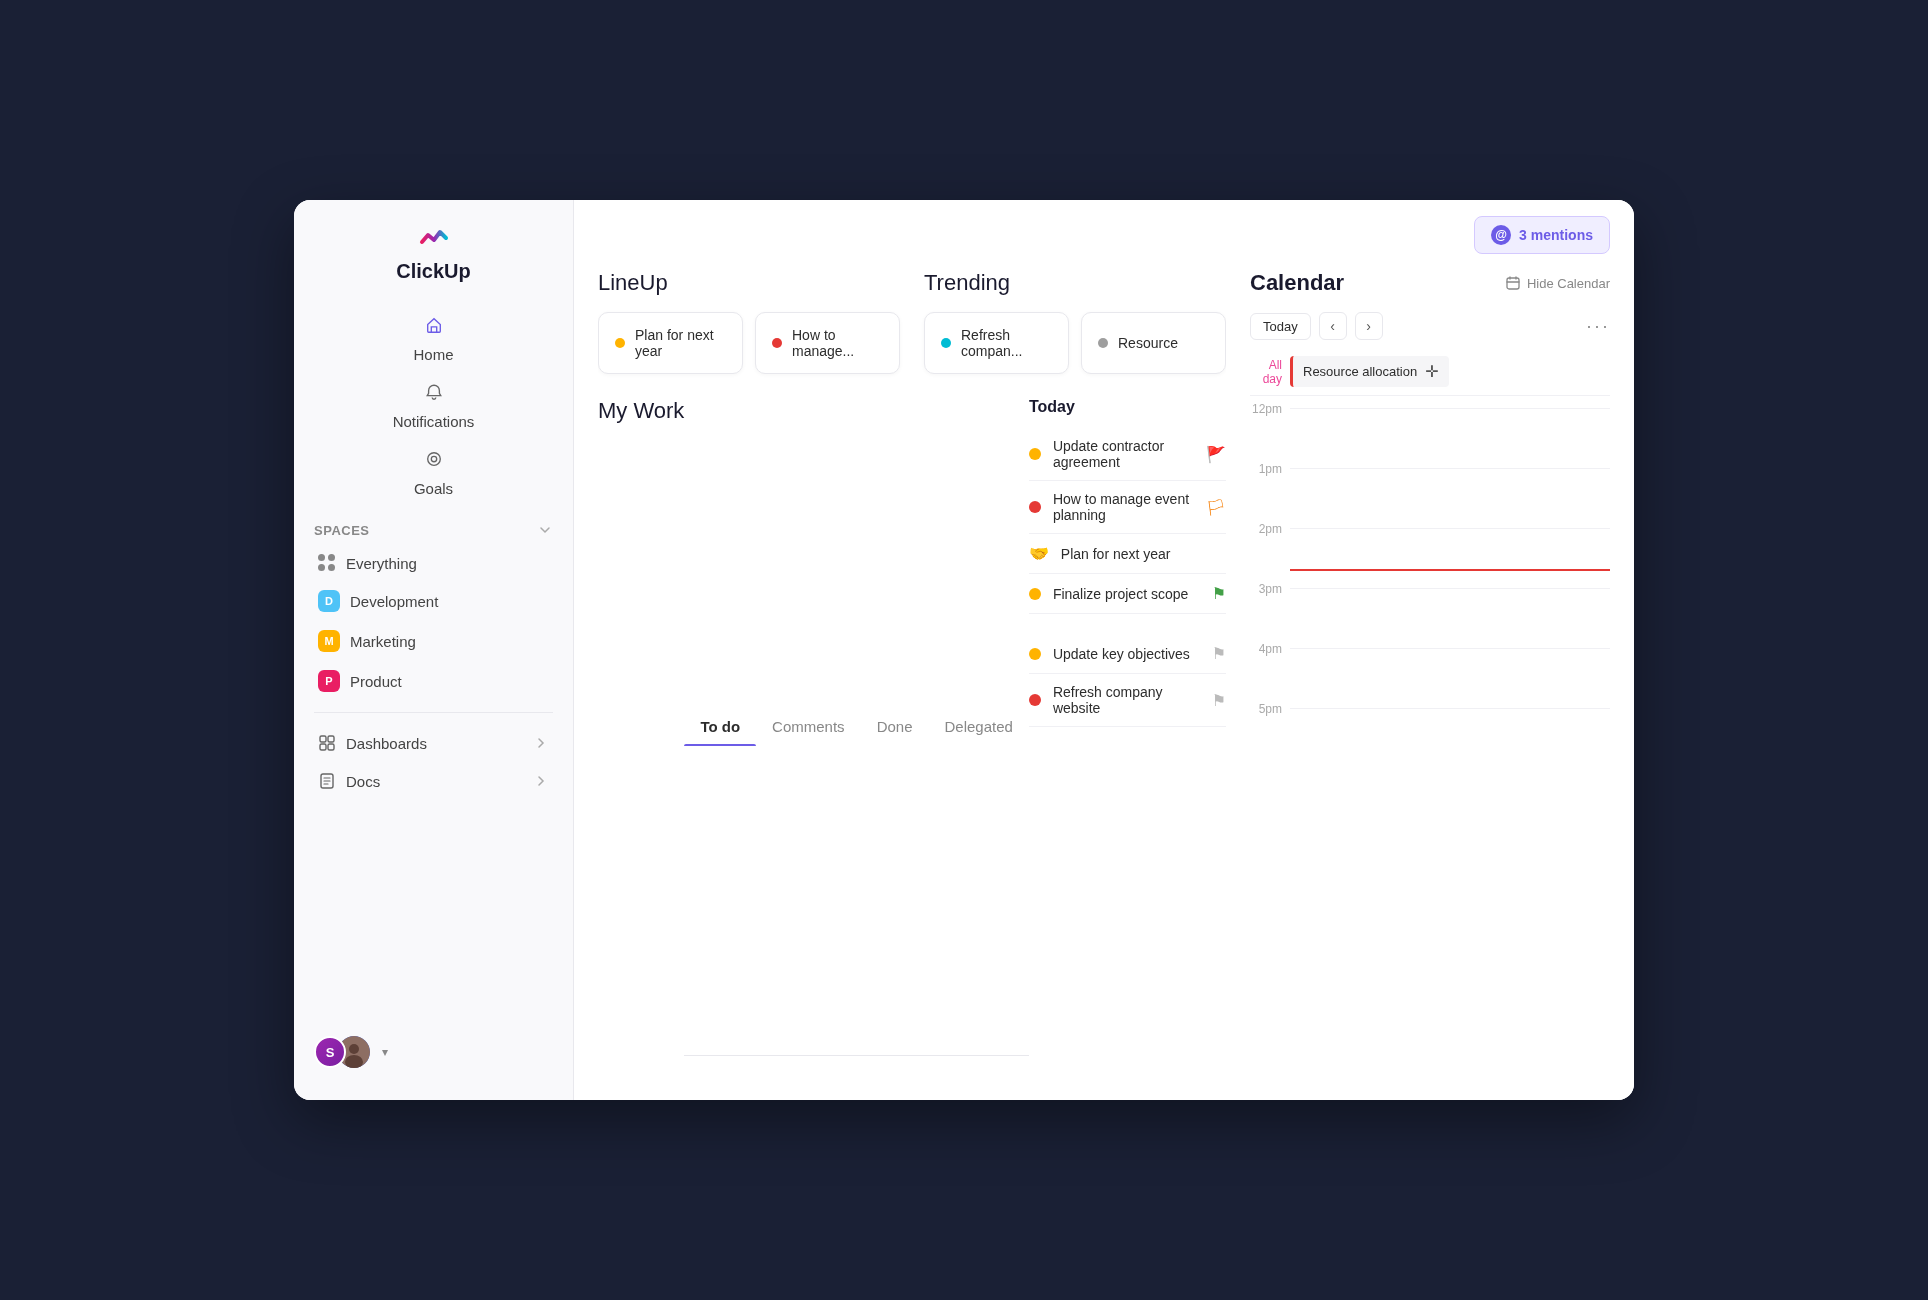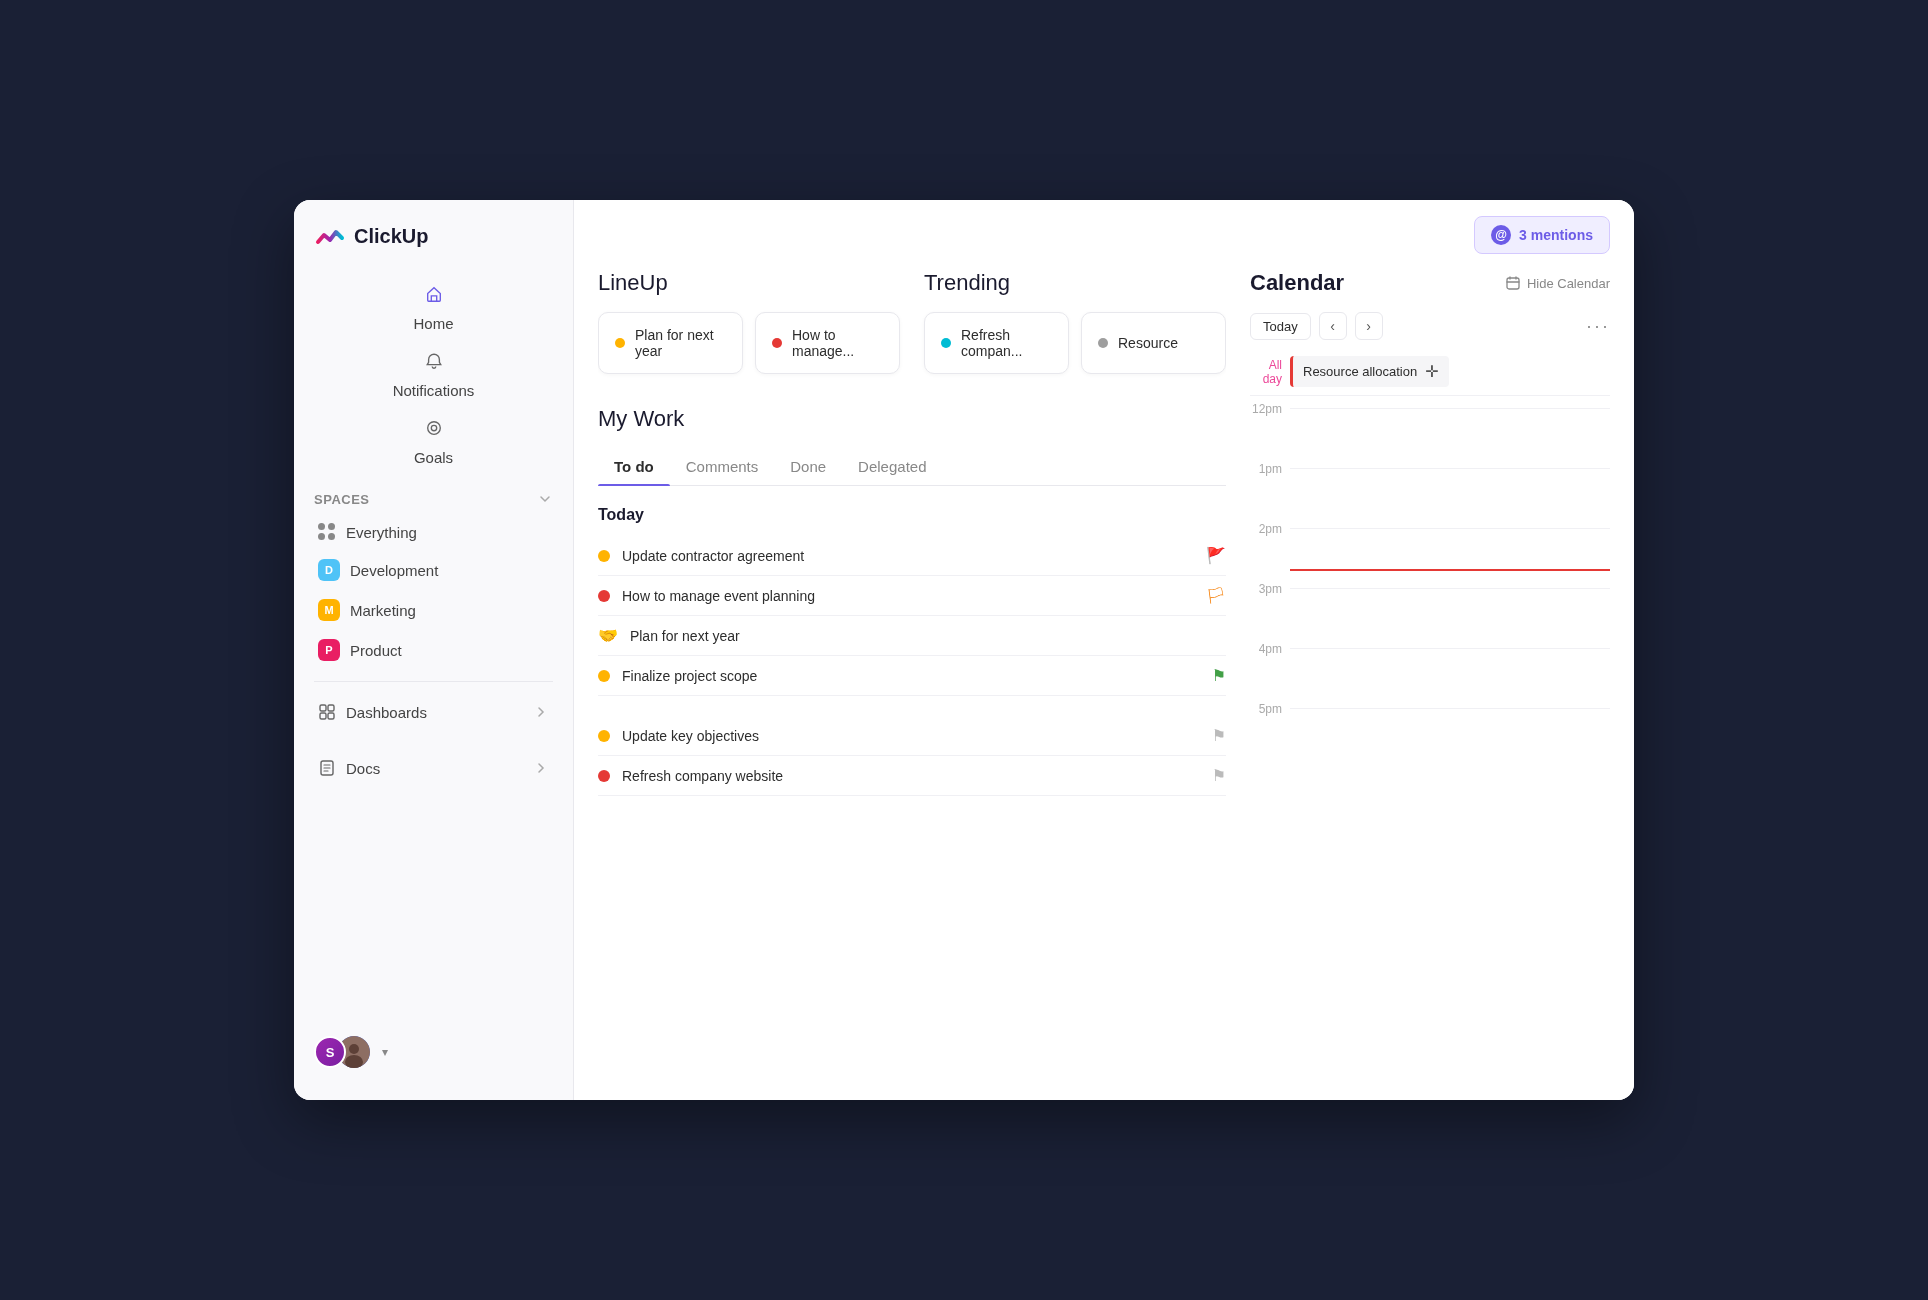--- a/index.html
+++ b/index.html
@@ -29,20 +29,21 @@
       display: flex;
       flex-direction: column;
       padding: 20px 0;
       flex-shrink: 0;
     }
     .sidebar-logo {
       display: flex;
       align-items: center;
       gap: 8px;
       padding: 0 20px 24px 20px;
+      flex-direction: column;
     }
     .logo-icon {
       width: 32px;
       height: 32px;
     }
     .logo-text {
       font-size: 20px;
       font-weight: 700;
       color: #1a1a2e;
     }
@@ -135,21 +136,21 @@
       border-radius: 50%;
     }
     .sidebar-divider {
       height: 1px;
       background: #e8e8ed;
       margin: 12px 20px;
     }
     .sidebar-bottom-nav {
       display: flex;
       flex-direction: column;
-      gap: 20px;
+      gap: 2px;
       padding: 0 12px;
     }
     .bottom-nav-item {
       display: flex;
       align-items: center;
       justify-content: space-between;
       padding: 9px 12px;
       border-radius: 8px;
       cursor: pointer;
       font-size: 15px;
@@ -304,23 +305,22 @@
     .lineup-card-text {
       font-size: 14px;
       font-weight: 500;
       color: #2d2d2d;
     }
 
     
     .my-work-section {
       flex: 1;
       display: flex;
-      flex-direction: column;
+      flex-direction: row;
       overflow: hidden;
-      margin-top: 8px;
     }
     .tabs-row {
       display: flex;
       align-items: center;
       border-bottom: 1px solid #e8e8ed;
       margin-bottom: 20px;
     }
     .tab {
       padding: 10px 16px;
       font-size: 15px;

